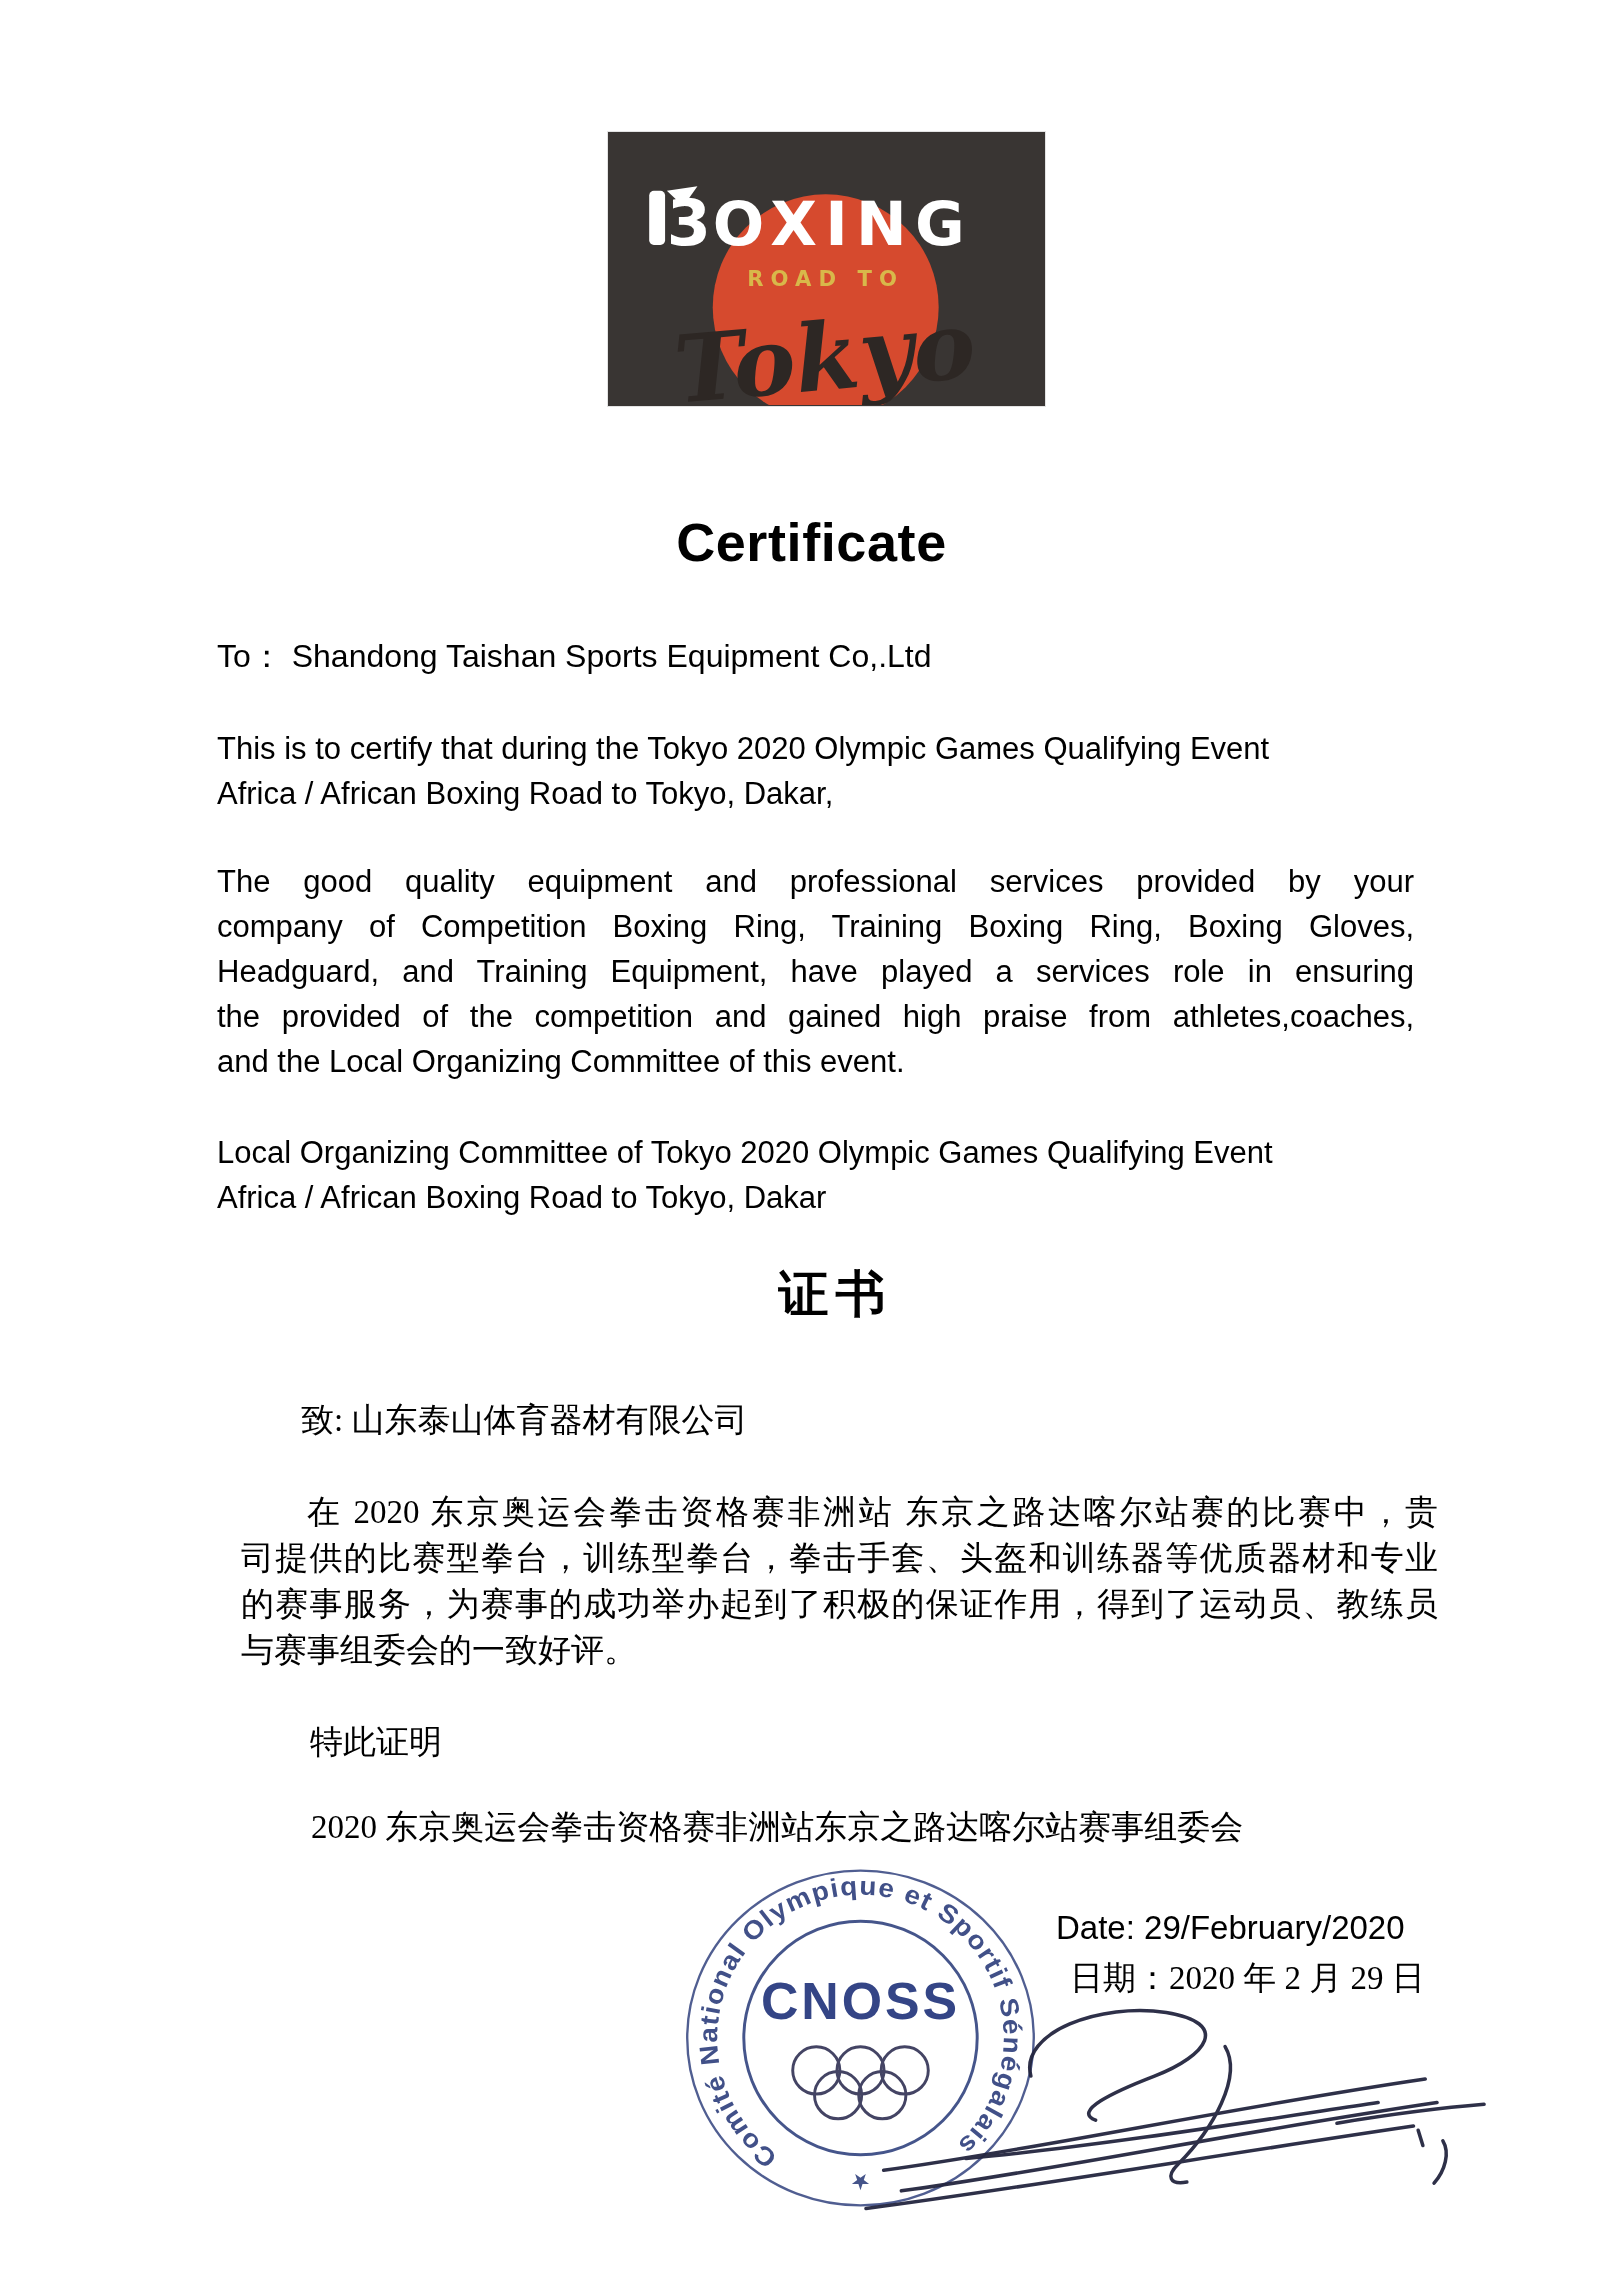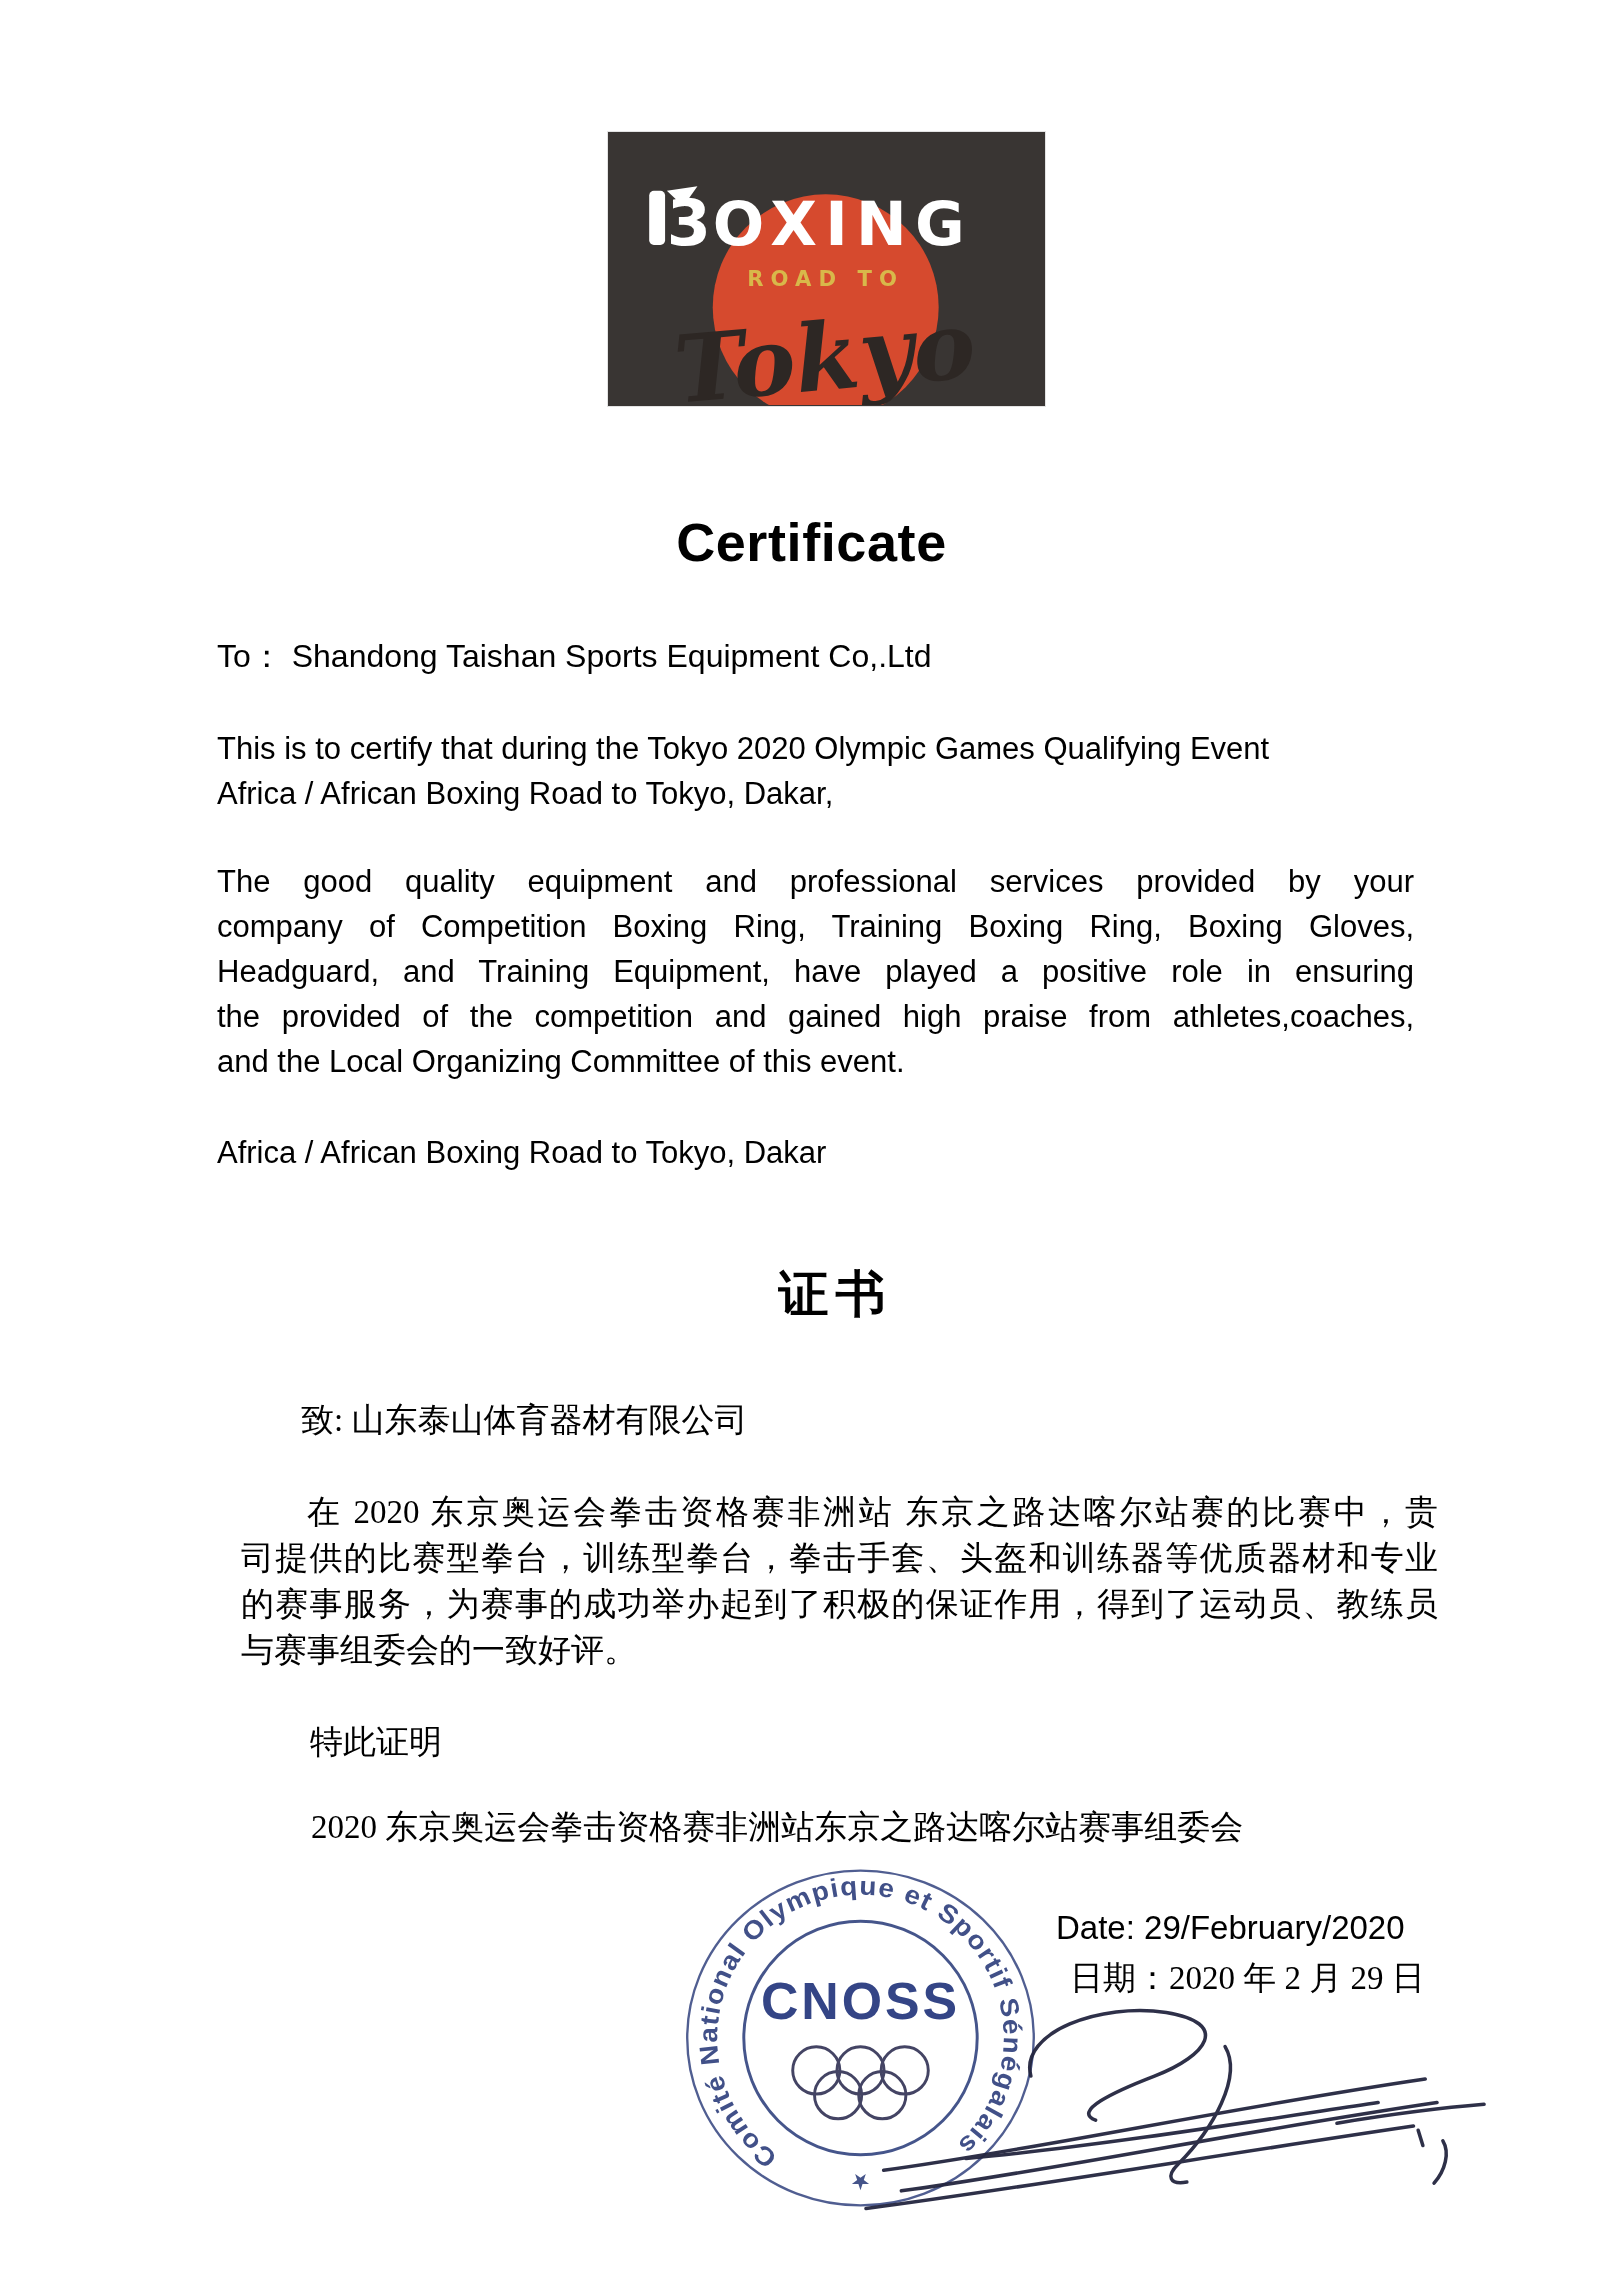--- a/index.html
+++ b/index.html
@@ -82,26 +82,27 @@
   <div id="certificate-title">Certificate</div>
 
   <div id="certify-paragraph">
     <div class="en-line">This is to certify that during the Tokyo 2020 Olympic Games Qualifying Event</div>
     <div class="en-line">Africa / African Boxing Road to Tokyo, Dakar,</div>
   </div>
 
   <div id="quality-paragraph">
     <div class="en-line just">The good quality equipment and professional services provided by your</div>
     <div class="en-line just">company of Competition Boxing Ring, Training Boxing Ring, Boxing Gloves,</div>
-    <div class="en-line just">Headguard, and Training Equipment, have played a positive role in ensuring</div>
+    <div class="en-line just">Headguard, and Training Equipment, have played a services role in ensuring</div>
     <div class="en-line just">the provided of the competition and gained high praise from athletes,coaches,</div>
     <div class="en-line">and the Local Organizing Committee of this event.</div>
   </div>
 
   <div id="committee-paragraph">
+    <div class="en-line">Local Organizing Committee of Tokyo 2020 Olympic Games Qualifying Event</div>
     <div class="en-line">Africa / African Boxing Road to Tokyo, Dakar</div>
   </div>
 
   <div id="chinese-title" class="cn">证书</div>
 
   <div id="chinese-recipient-line" class="cn">致: 山东泰山体育器材有限公司</div>
 
   <div id="chinese-paragraph" class="cn">
     <div class="cn-line just indent">在 2020 东京奥运会拳击资格赛非洲站 东京之路达喀尔站赛的比赛中，贵</div>
     <div class="cn-line just">司提供的比赛型拳台，训练型拳台，拳击手套、头盔和训练器等优质器材和专业</div>

